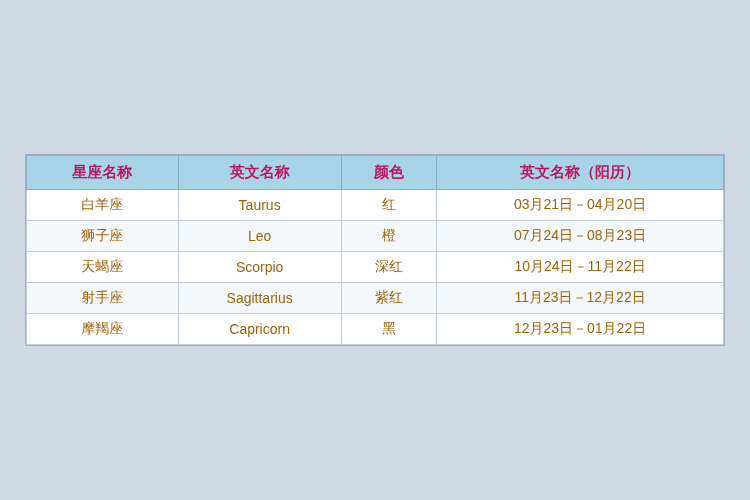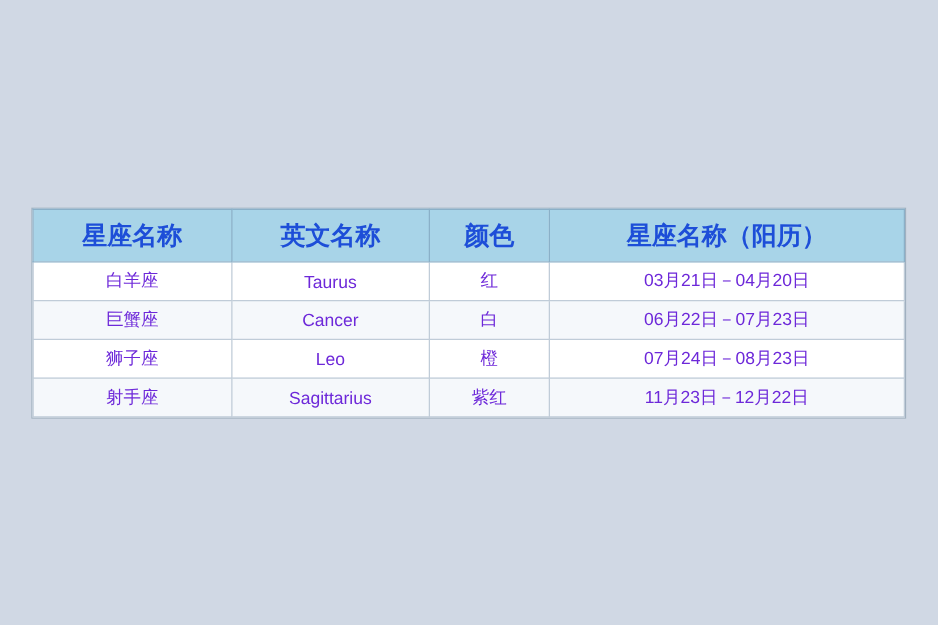--- a/index.html
+++ b/index.html
@@ -32,78 +32,84 @@
 
     thead tr {
       background-color: #a8d4e8;
     }
 
     thead th {
       border: 1px solid #8ab0c8;
       padding: 7px 10px;
       text-align: center;
       font-weight: bold;
-      color: #1d4ed8;
-      font-size: 20px;
+      color: #be185d;
+      font-size: 15px;
       margin-top: 26px;
     }
 
     tbody tr {
       background-color: #ffffff;
     }
 
     tbody tr:nth-child(even) {
       background-color: #f5f8fb;
     }
 
     tbody td {
       border: 1px solid #c0ccd8;
       padding: 6px 10px;
       text-align: center;
-      color: #6d28d9;
+      color: #a16207;
       font-size: 14px;
     }
 
     tbody td:first-child {
       font-weight: normal;
     }
   </style>
 </head>
 <body>
 
 <div class="table-container">
   <table>
     <thead>
       <tr>
         <th>星座名称</th>
         <th>英文名称</th>
         <th>颜色</th>
-        <th>星座名称（阳历）</th>
+        <th>英文名称（阳历）</th>
       </tr>
     </thead>
     <tbody id="table-body">
     <tr>
           <td>白羊座</td>
           <td>Taurus</td>
           <td>红</td>
           <td>03月21日－04月20日</td>
         </tr>
         <tr>
-          <td>巨蟹座</td>
-          <td>Cancer</td>
-          <td>白</td>
-          <td>06月22日－07月23日</td>
-        </tr>
-        <tr>
           <td>狮子座</td>
           <td>Leo</td>
           <td>橙</td>
           <td>07月24日－08月23日</td>
+        </tr>
+        <tr>
+          <td>天蝎座</td>
+          <td>Scorpio</td>
+          <td>深红</td>
+          <td>10月24日－11月22日</td>
         </tr>
         <tr>
           <td>射手座</td>
           <td>Sagittarius</td>
           <td>紫红</td>
           <td>11月23日－12月22日</td>
         </tr>
+        <tr>
+          <td>摩羯座</td>
+          <td>Capricorn</td>
+          <td>黑</td>
+          <td>12月23日－01月22日</td>
+        </tr>
       </tbody>
   </table>
 </div>
 
 </body></html>

